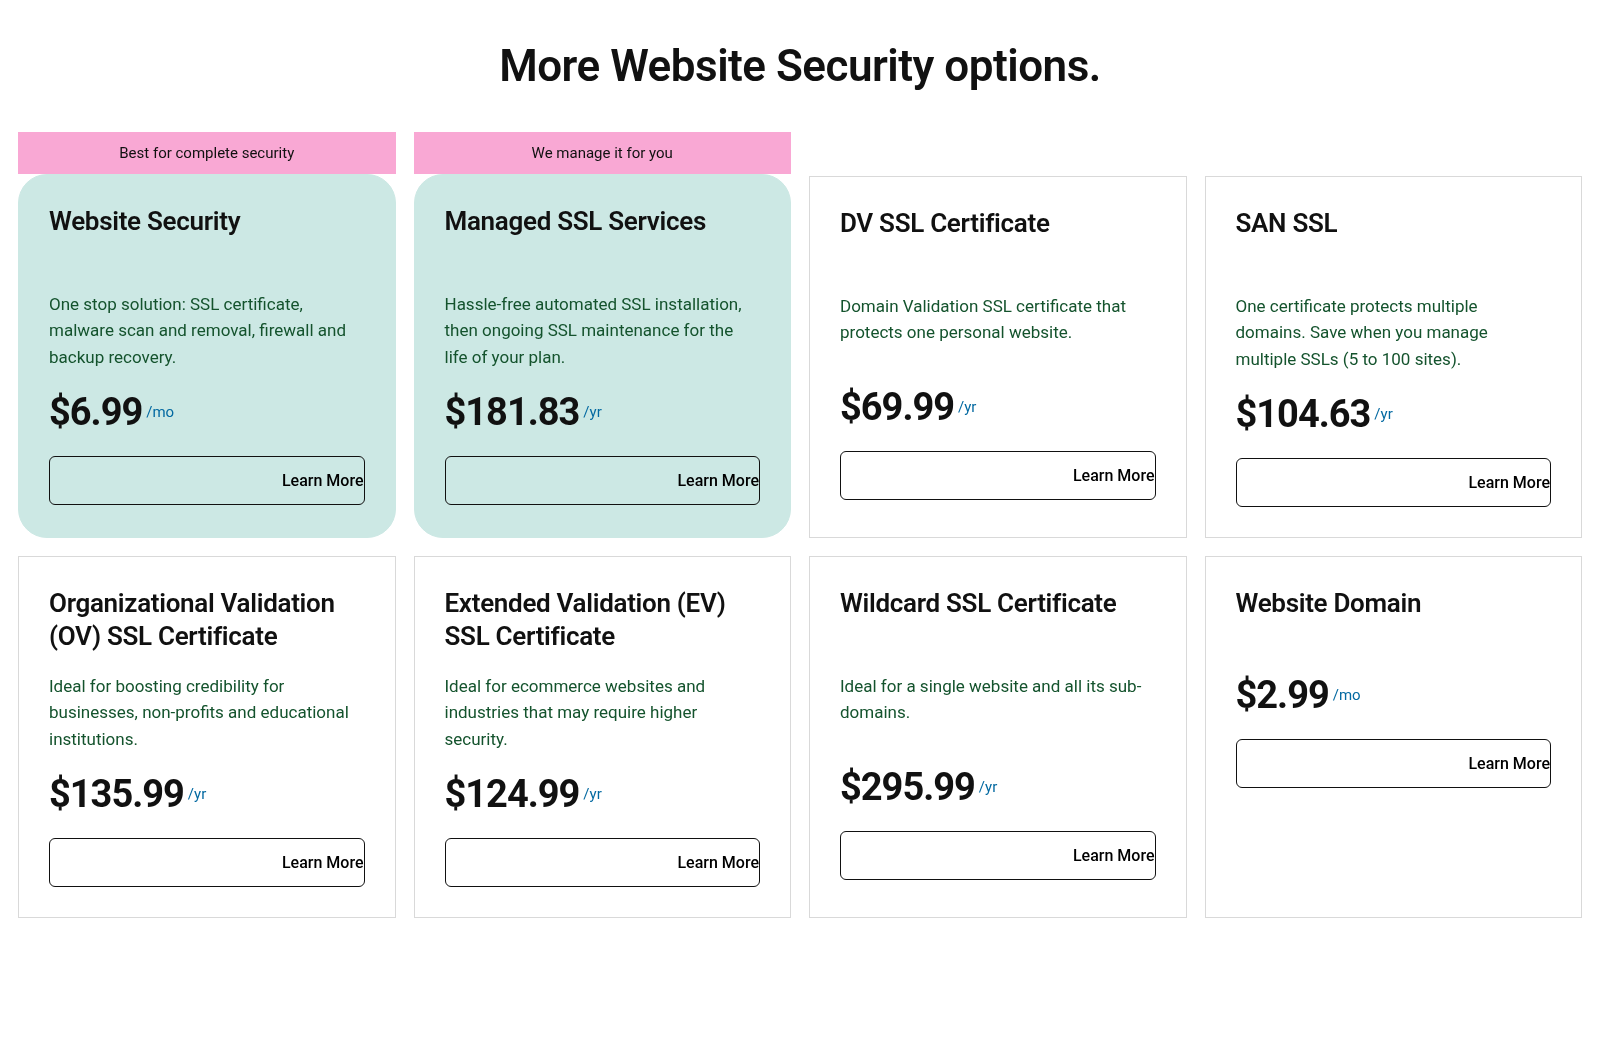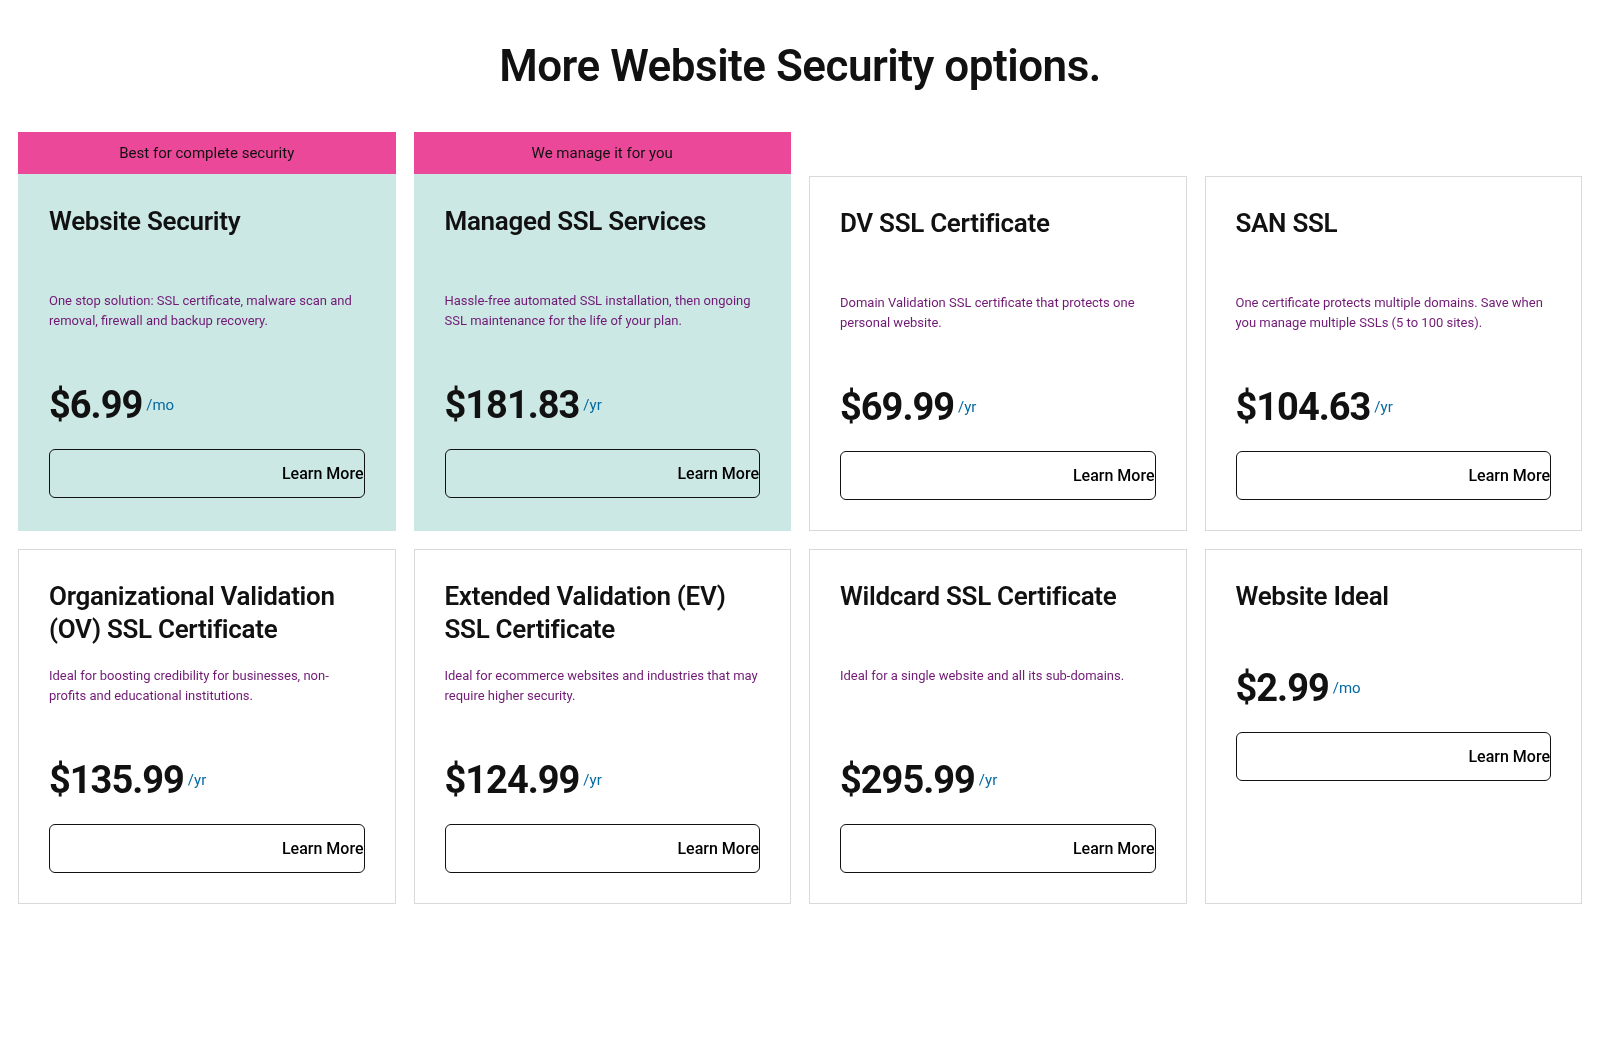--- a/index.html
+++ b/index.html
@@ -21,54 +21,55 @@
     display: grid;
     grid-template-columns: repeat(4, 1fr);
     gap: 18px;
     padding: 0 18px;
   }
   .card-wrapper {
     display: flex;
     flex-direction: column;
   }
   .badge {
-    background: #ec4899;
+    background: #f9a8d4;
     color: #111;
     font-size: 15px;
     text-align: center;
     padding: 12px 8px;
     font-weight: 400;
   }
   .badge-spacer {
     height: 44px;
     visibility: hidden;
   }
   .card {
     border: 1px solid #d9d9d9;
     padding: 30px 30px 30px 30px;
     flex: 1;
     display: flex;
     flex-direction: column;
   }
   .card.featured {
     background: #cce8e4;
     border-color: #cce8e4;
+    border-radius: 29px;
   }
   .card-title {
     font-size: 26px;
     font-weight: 600;
     line-height: 1.25;
     margin-bottom: 20px;
     min-height: 66px;
     letter-spacing: -0.3px;
   }
   .card-desc {
-    font-size: 13px;
+    font-size: 17px;
     line-height: 1.55;
-    color: #701a75;
+    color: #14532d;
     min-height: 72px;
     margin-bottom: 20px;
   }
   .price-line {
     display: flex;
     align-items: center;
     margin-bottom: 22px;
   }
   .price {
     font-size: 38px;
@@ -184,21 +185,21 @@
       <div class="price-line">
         <span class="price">$295.99</span>
         <span class="period">/yr</span>
       </div>
       <button class="learn-btn">Learn More</button>
     </div>
   </div>
 
   <div class="card-wrapper">
     <div class="card">
-      <div class="card-title">Website Ideal</div>
+      <div class="card-title">Website Domain</div>
       <div class="price-line">
         <span class="price">$2.99</span>
         <span class="period">/mo</span>
       </div>
       <button class="learn-btn">Learn More</button>
     </div>
   </div>
 
 </div>
 

